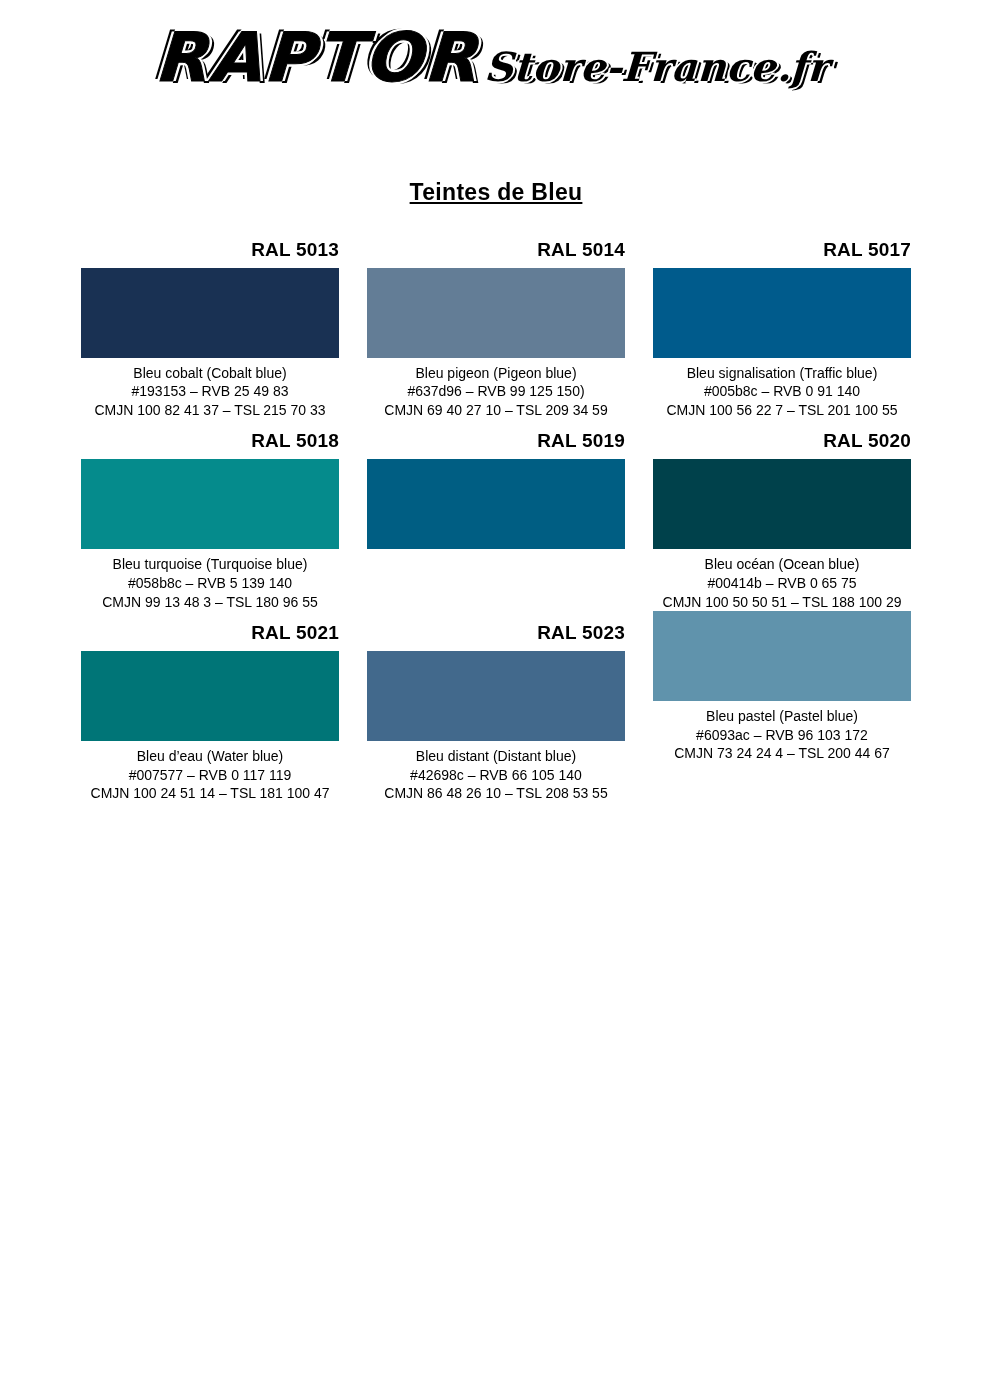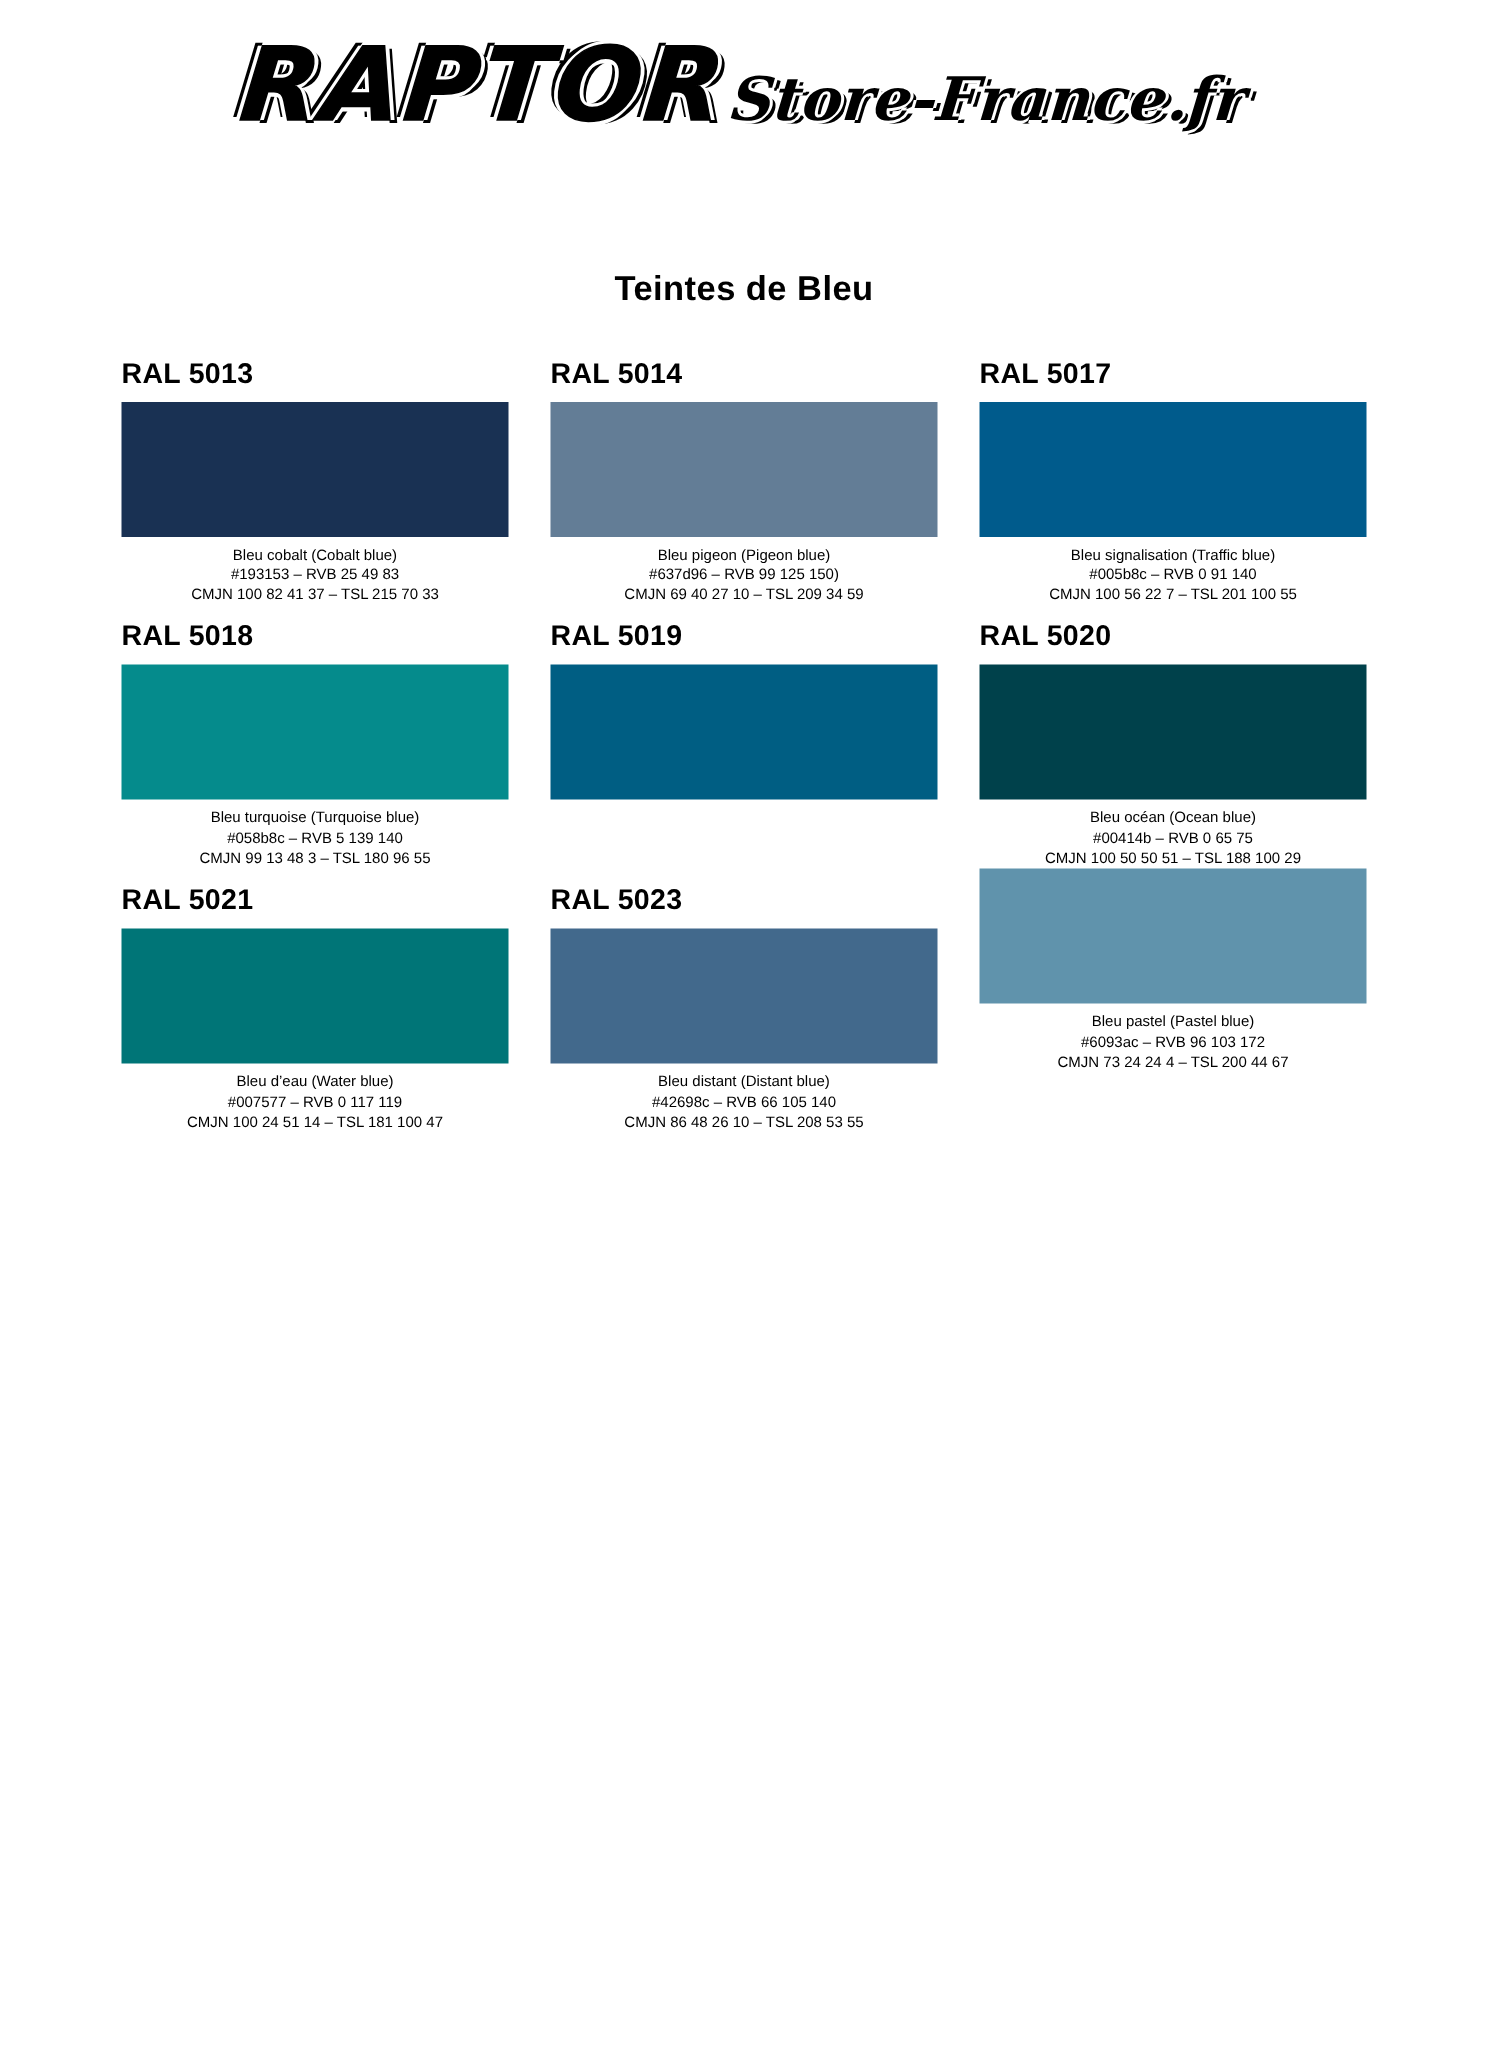--- a/index.html
+++ b/index.html
@@ -58,52 +58,53 @@
     display: inline-block;
     letter-spacing: 0px;
   }
 
   
   .doc-title {
     text-align: center;
     font-size: 23px;
     font-weight: bold;
     margin-top: 88px;
+    text-decoration: underline;
     letter-spacing: 0.3px;
   }
 
   
   .grid {
     width: 830px;
     margin: 0 auto;
     margin-top: 22px;
     display: grid;
     grid-template-columns: repeat(3, 1fr);
     column-gap: 28px;
     row-gap: 0px;
   }
   .cell {
     width: 258px;
   }
   .ral-code {
-    text-align: left;
+    text-align: right;
     font-size: 19px;
     font-weight: bold;
     padding-top: 11px;
     padding-bottom: 7px;
     letter-spacing: 0.2px;
   }
   .swatch {
     width: 258px;
     height: 90px;
     display: block;
   }
   .info {
     text-align: center;
-    font-size: 10px;
+    font-size: 14px;
     line-height: 1.33;
     padding-top: 6px;
     white-space: nowrap;
   }
   .info div { white-space: nowrap; }
 </style>
 </head>
 <body>
 
 <div class="logo-block">

